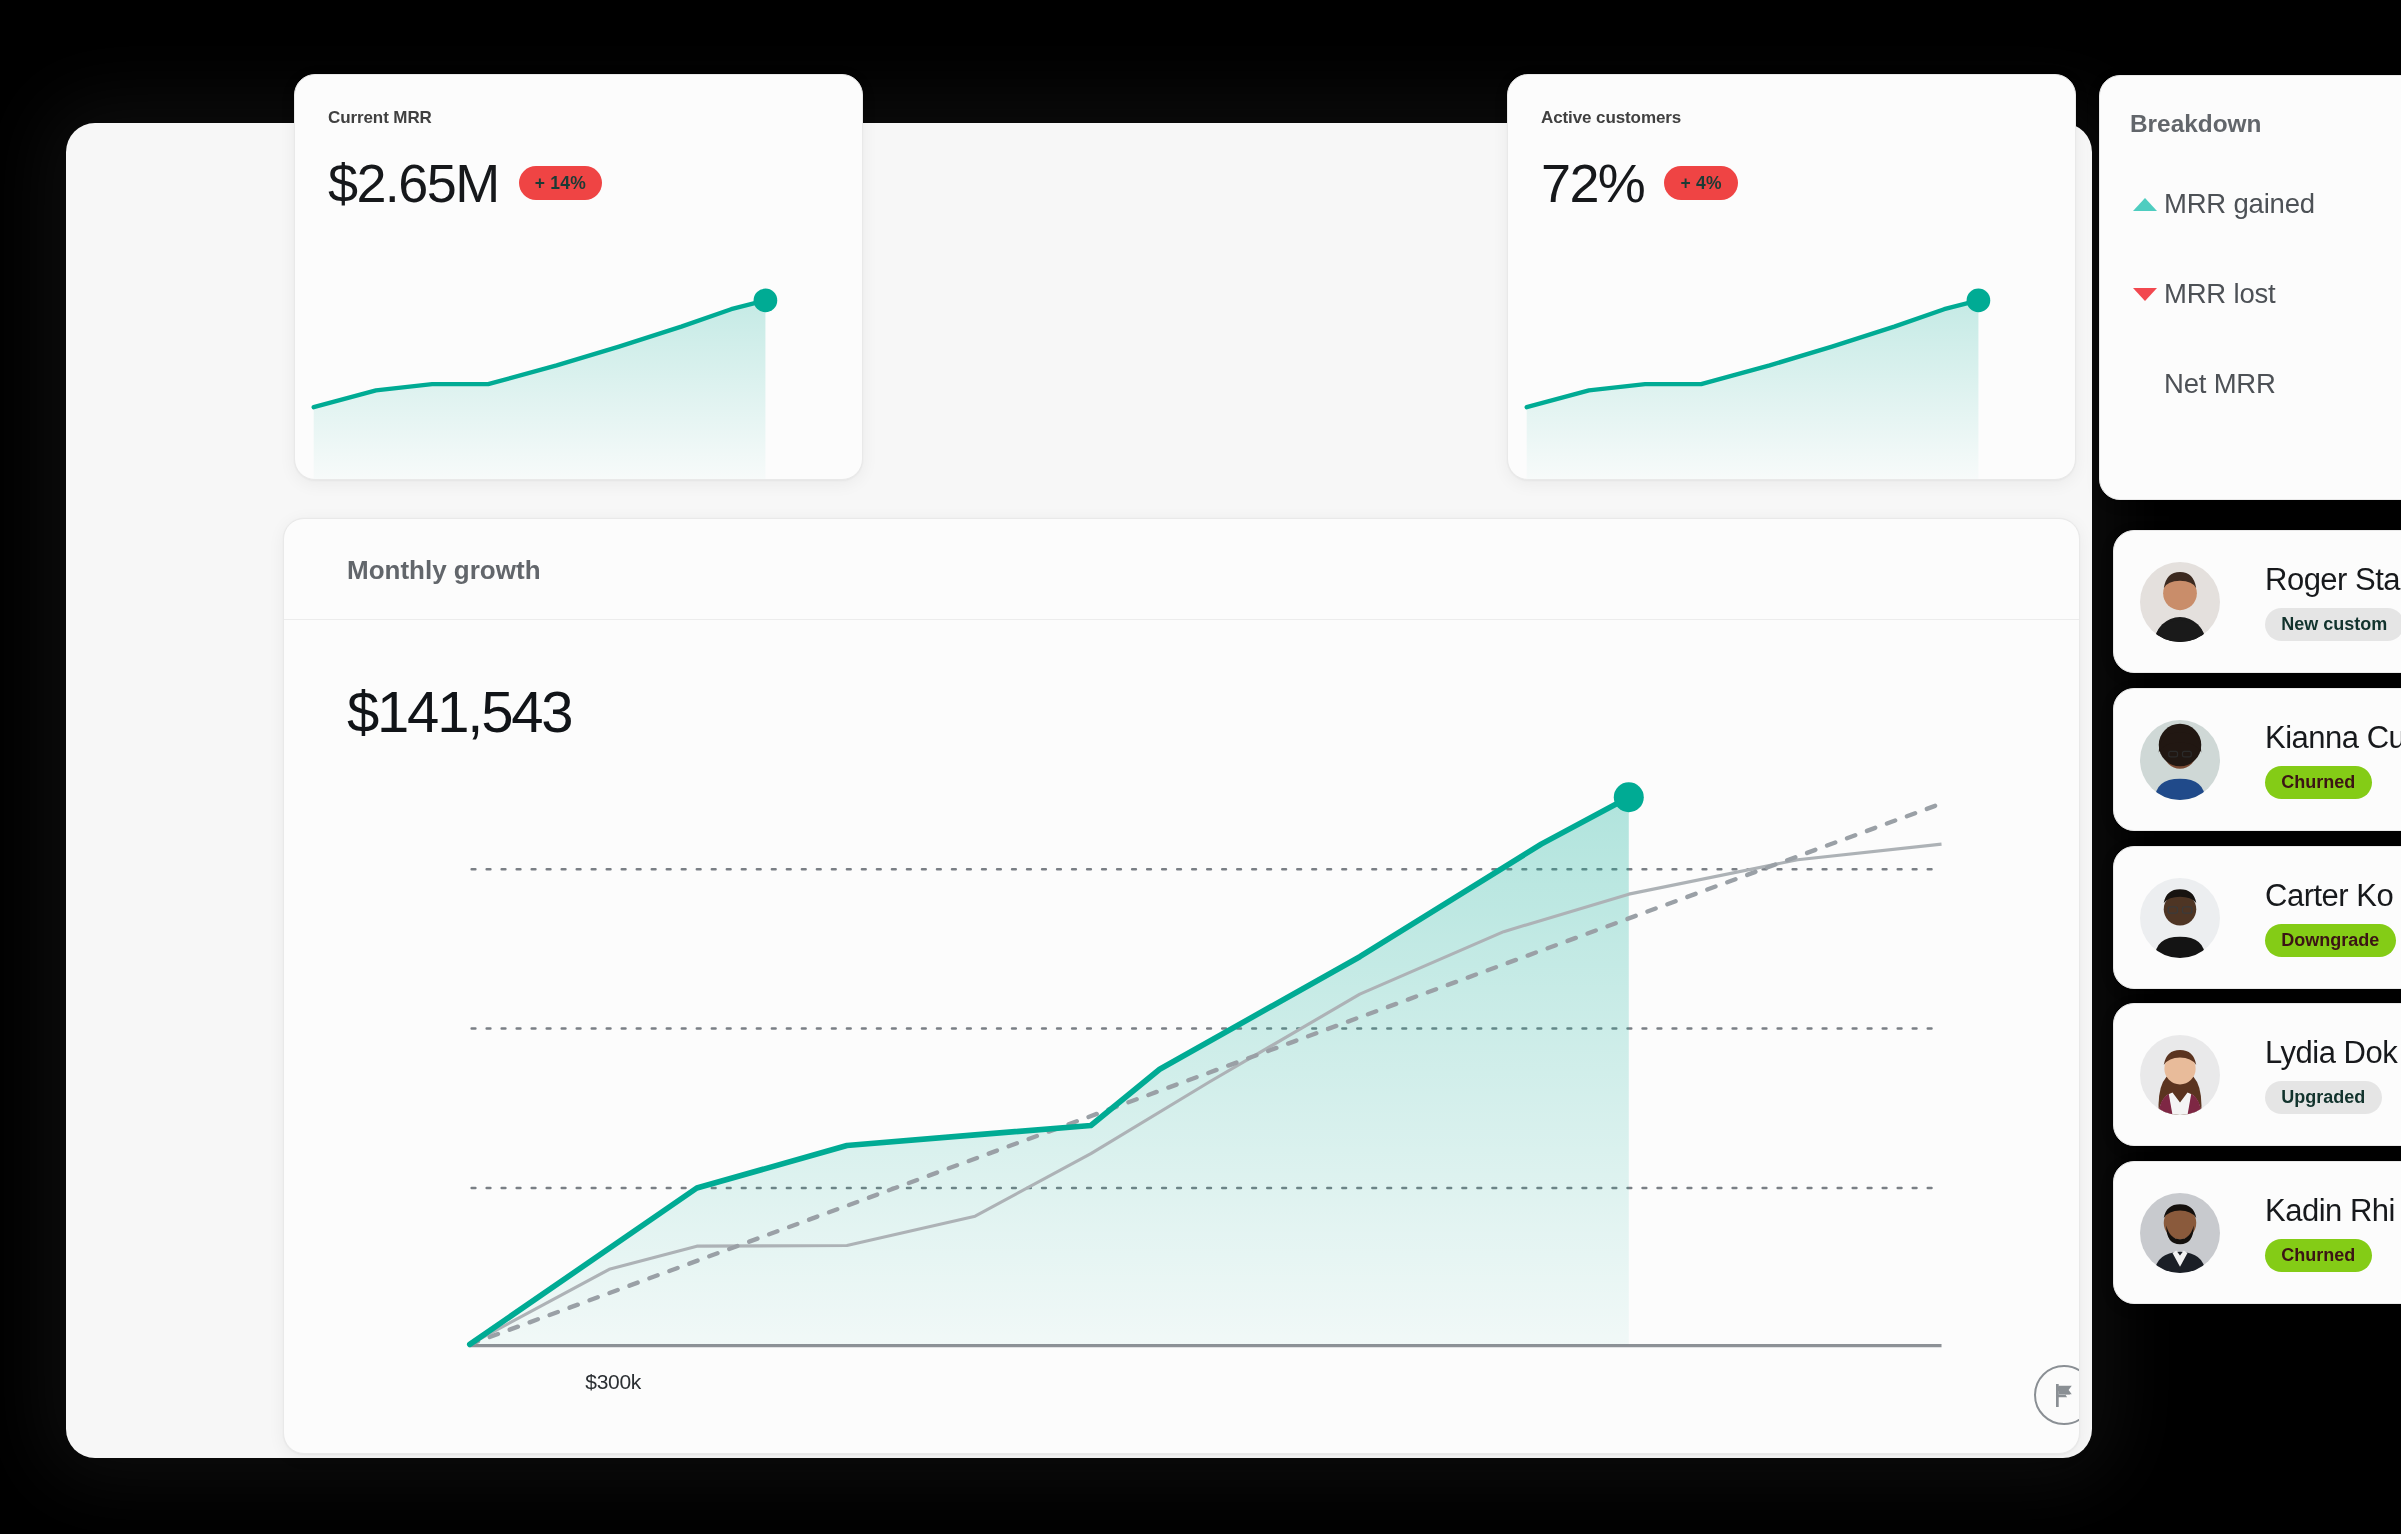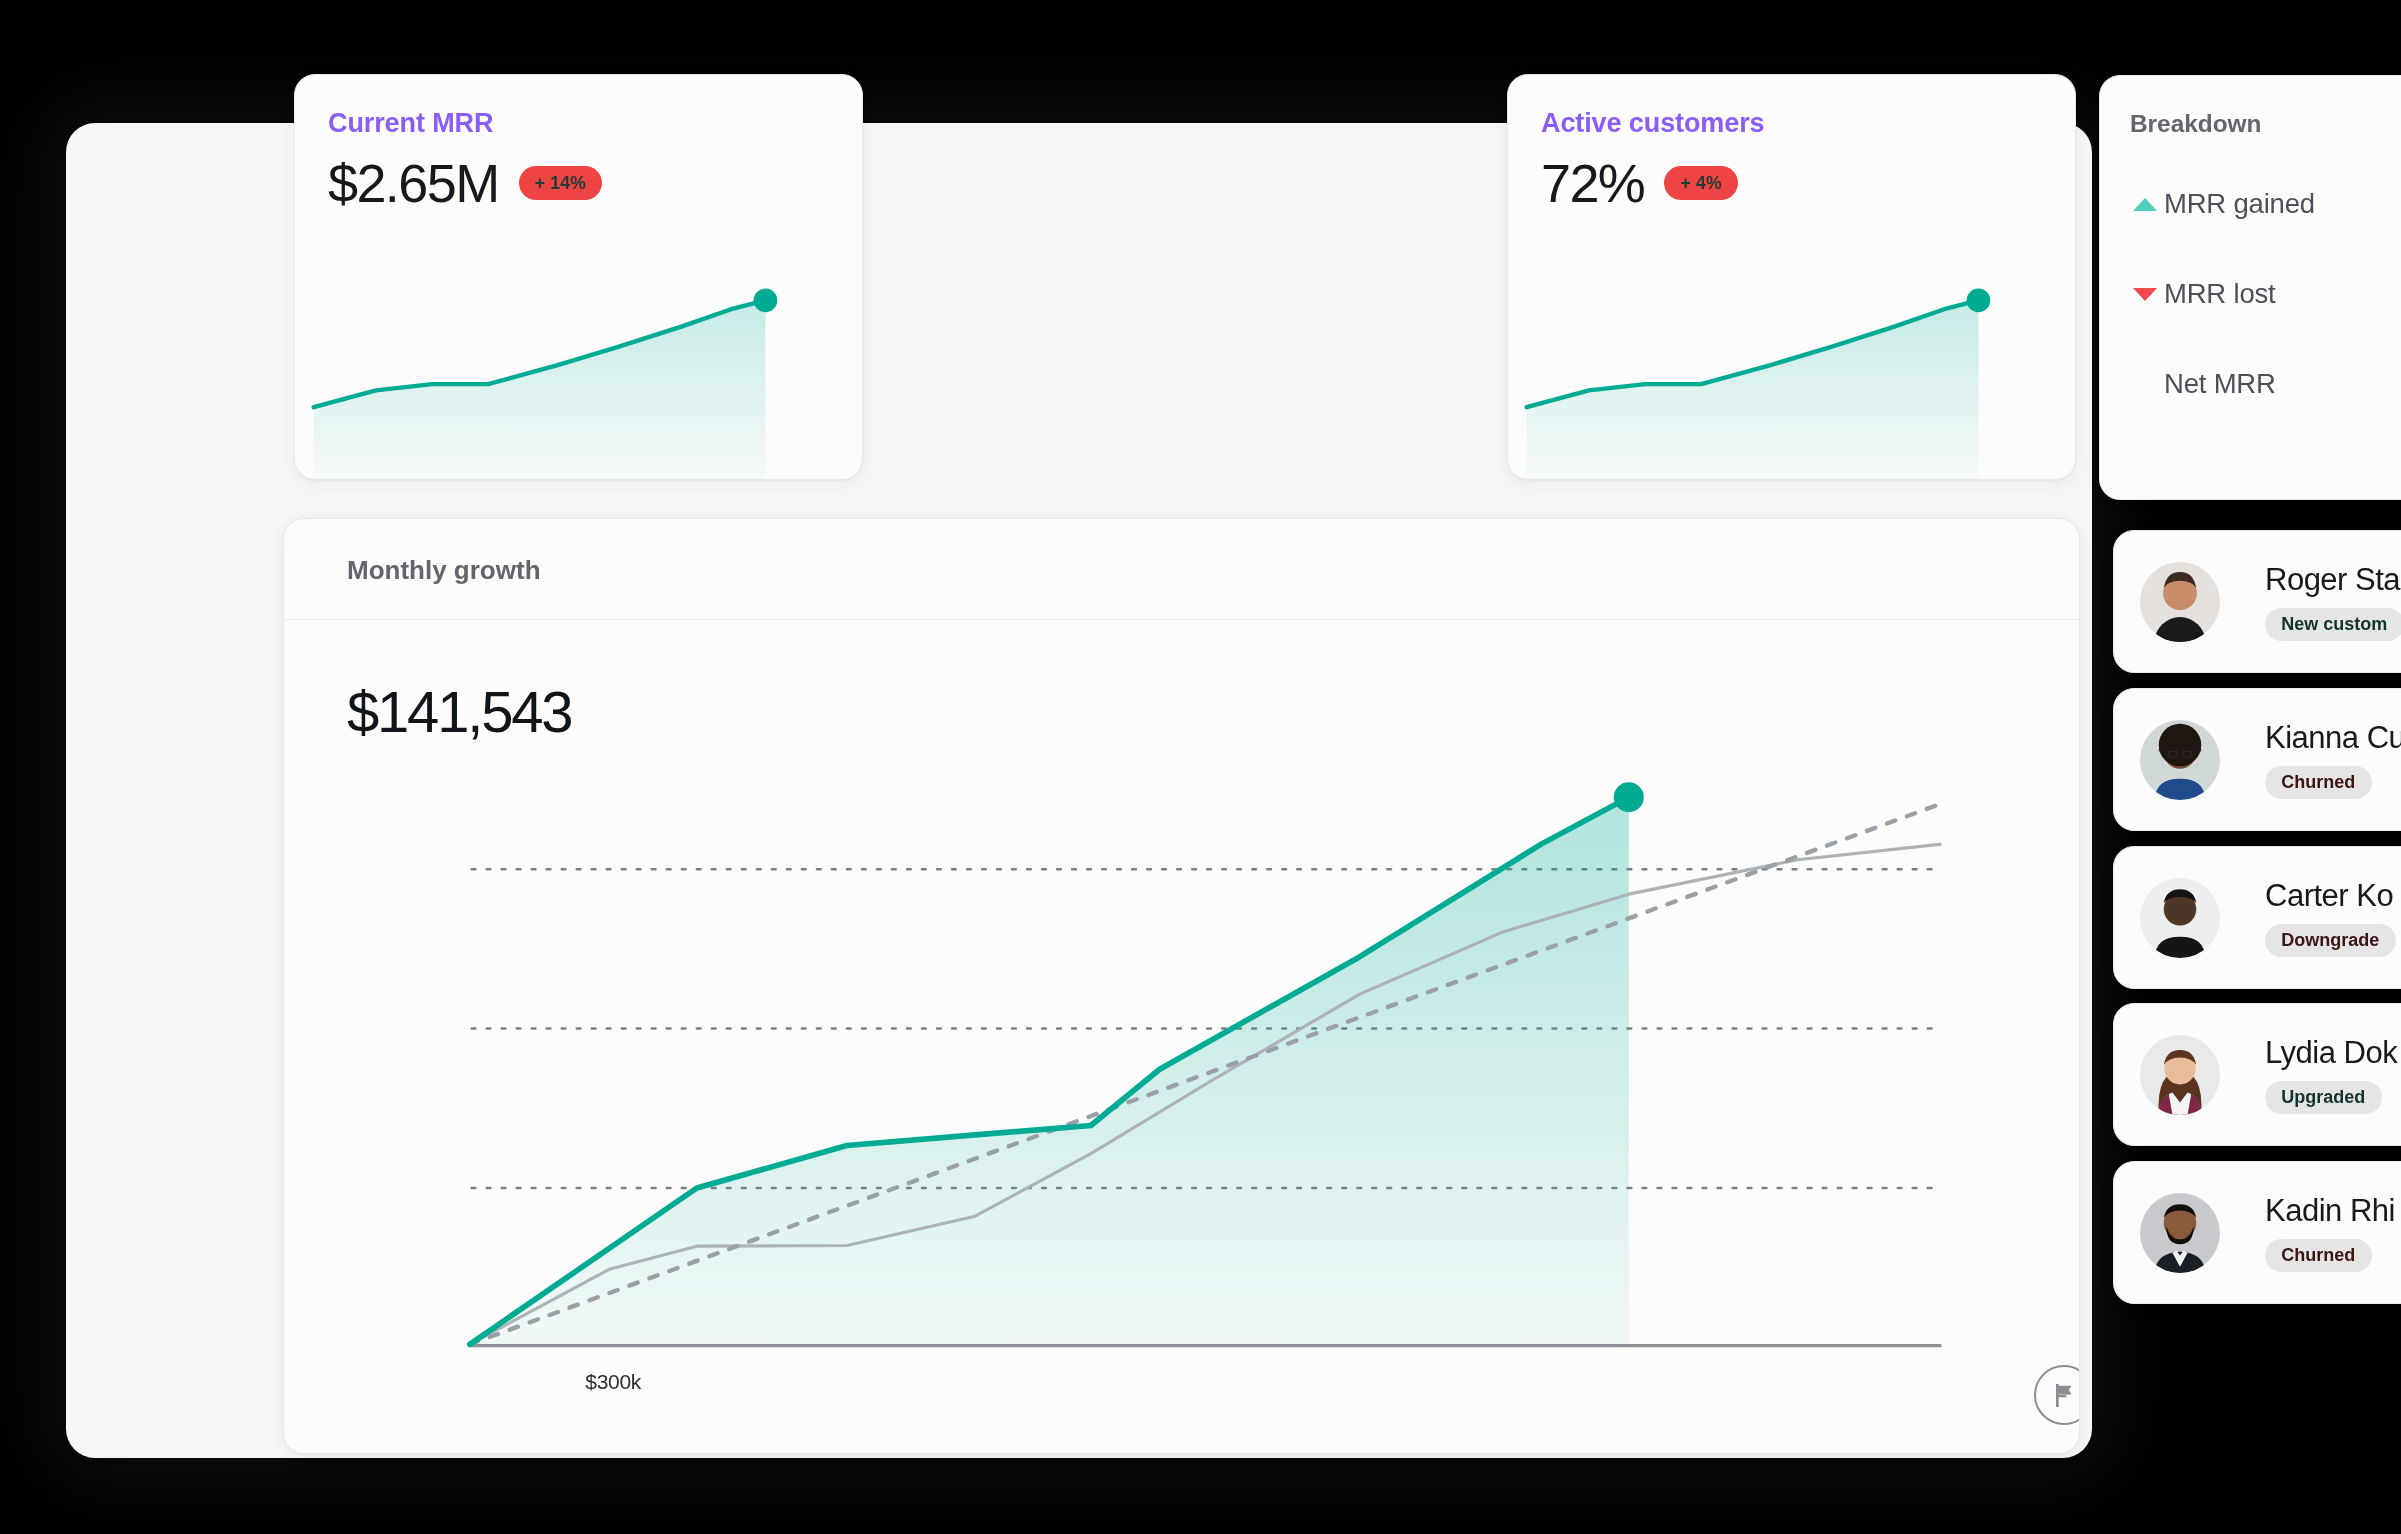--- a/index.html
+++ b/index.html
@@ -28,21 +28,21 @@
     background: #fcfcfc;
     border: 0.6px solid #e9e9e9;
     border-radius: 21px;
     box-shadow: 0 3.8px 17.5px rgba(0,0,0,0.055), 0 0.6px 1.9px rgba(0,0,0,0.04);
   }
 
   
   .metric-card { overflow: hidden; }
   .metric-title {
     position: absolute; left: 33px; top: 33px;
-    font-size: 27px; font-weight: 700; color: #8b5cf6;
+    font-size: 17px; font-weight: 700; color: #404040;
     letter-spacing: -0.1px;
   }
   .metric-row {
     position: absolute; left: 33px; top: 81px;
     display: flex; align-items: center; gap: 20px;
   }
   .metric-value {
     font-size: 54px; font-weight: 400; color: #16181b;
     letter-spacing: -1.6px; line-height: 1;
   }
@@ -115,21 +115,21 @@
   }
   .avatar svg { width: 80px; height: 80px; display: block; }
   .cust-text { display: flex; flex-direction: column; gap: 10px; }
   .cust-name { font-size: 31px; color: #17191c; white-space: nowrap; letter-spacing: -0.5px; }
   .cust-badge {
     align-self: flex-start;
     font-size: 18px; font-weight: 700;
     padding: 5.6px 16.3px; border-radius: 625px; white-space: nowrap;
   }
   .badge-green { background: #e5e5e5; color: #12332d; text-align: center; }
-  .badge-red   { background: #e5e5e5; color: #3b1414; }
+  .badge-red   { background: #84cc16; color: #3b1414; }
 </style>
 </head>
 <body>
 
 <div id="stage">
 
   <div class="bg-window"></div>
 
   <div class="card metric-card" style="left:294px; top:74px; width:569px; height:406px;">
     <div class="metric-title">Current MRR</div>

